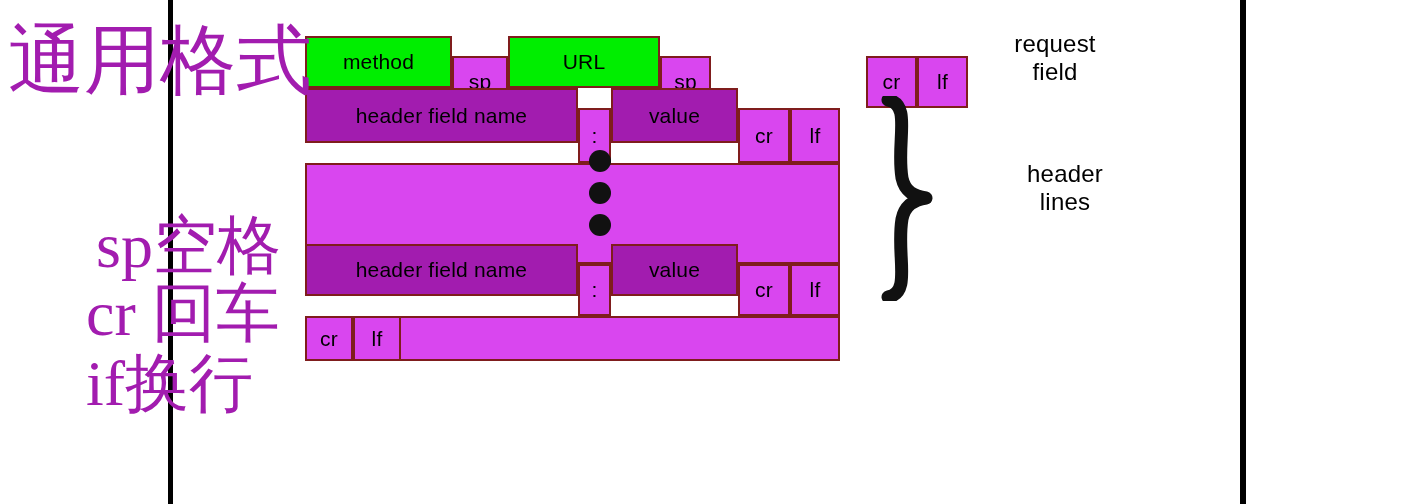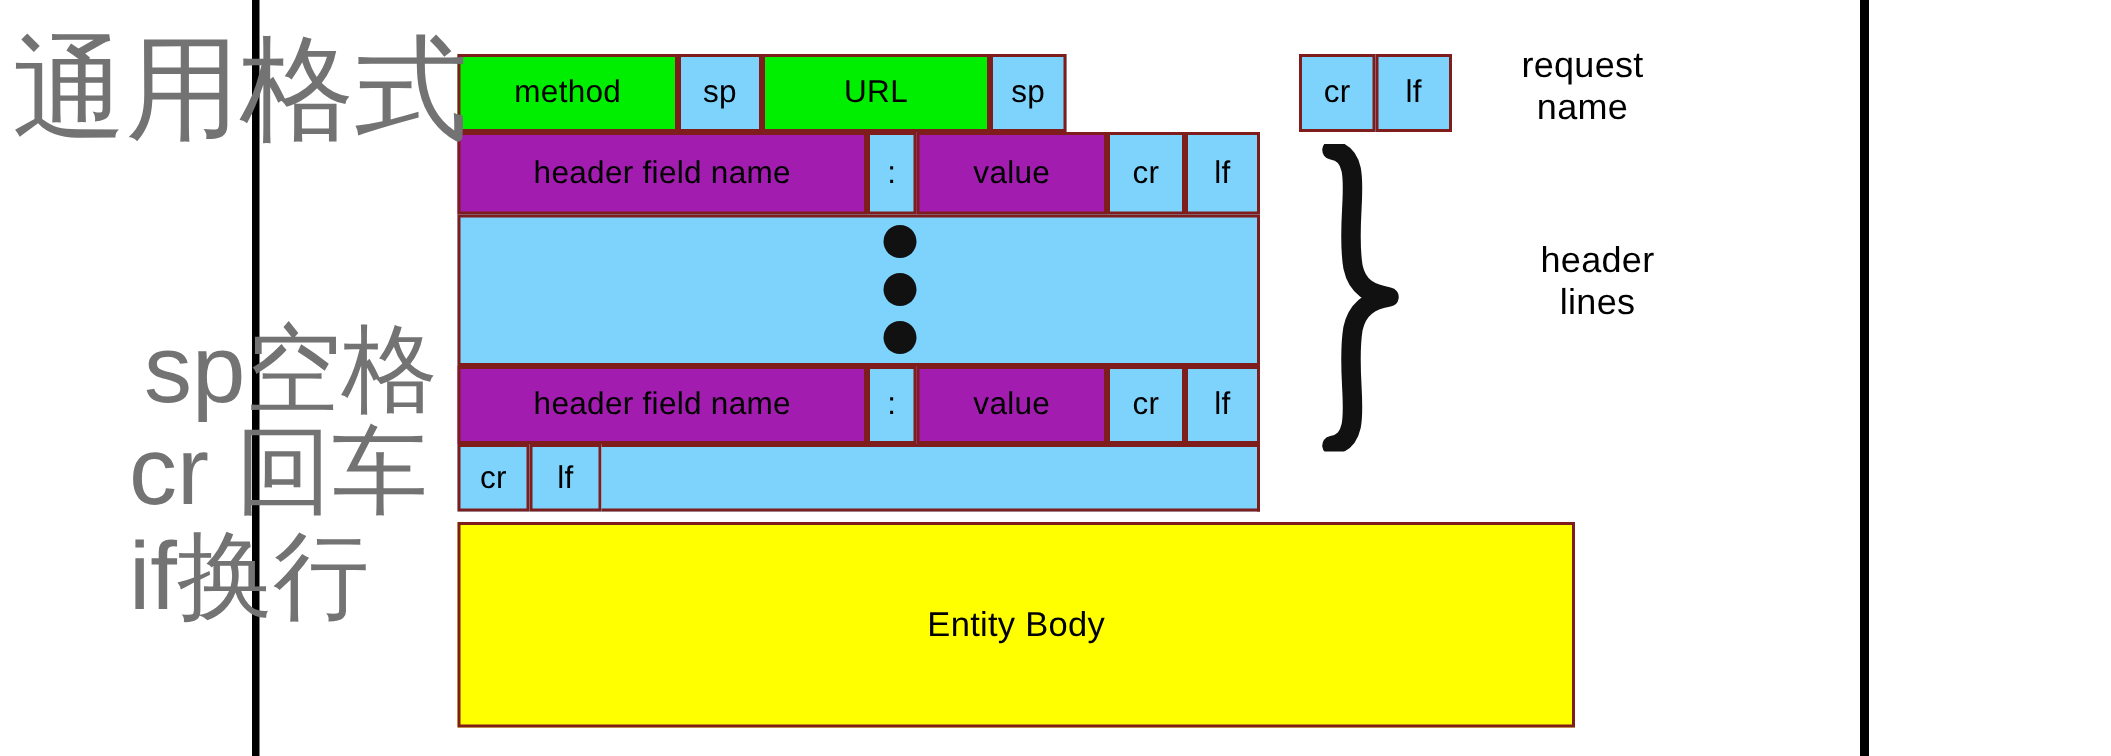--- a/index.html
+++ b/index.html
@@ -8,43 +8,43 @@
     font-family:"Liberation Sans","DejaVu Sans",sans-serif;
   }
 
   
   .vrule{position:absolute;top:0;width:5px;height:504px;background:#000;}
   #vrule-left{left:168px;}
   #vrule-right{left:1240px;width:6px;}
 
   
   .annot{
-    position:absolute;color:#737373;white-space:nowrap;
-    font-family:Liberation Sans, sans-serif;
+    position:absolute;color:#a21caf;white-space:nowrap;
+    font-family:Liberation Serif, serif;
     line-height:1;
   }
   #annot-general{left:8px;top:22px;font-size:76px;letter-spacing:0px;}
   #annot-sp{left:86px;top:214px;font-size:64px;margin-left:10px;}
   #annot-cr{left:86px;top:282px;font-size:64px;}
   #annot-lf{left:86px;top:352px;font-size:64px;}
 
   
   #diagram{position:absolute;left:0;top:0;width:1407px;height:504px;}
 
   .cell{
     position:absolute;box-sizing:border-box;
     border:2px solid #7f1d1d;
     display:flex;align-items:center;justify-content:center;
     font-size:21px;color:#000;background:#ffffff;
     letter-spacing:.2px;
   }
   .green{background:#00ee00;}
   .magenta{background:#a21caf;}
   .yellow{background:#ffff00;}
-  .plain{background:#7dd3fc;}
+  .plain{background:#d946ef;margin-top:20px;}
 
   
   #cell-method {left:305px;top:36px;width:147px;height:52px;}
   #cell-sp1    {left:452px;top:36px;width:56px; height:52px;}
   #cell-url    {left:508px;top:36px;width:152px;height:52px;}
   #cell-sp2    {left:660px;top:36px;width:51px; height:52px;}
   #cell-version{left:711px;top:36px;width:155px;height:52px;}
   #cell-cr1    {left:866px;top:36px;width:51px; height:52px;}
   #cell-lf1    {left:917px;top:36px;width:51px; height:52px;}
 
@@ -115,25 +115,24 @@
   <div class="cell magenta" id="cell-hname2">header field name</div>
   <div class="cell plain" id="cell-colon2">:</div>
   <div class="cell magenta" id="cell-value2">value</div>
   <div class="cell plain" id="cell-cr3">cr</div>
   <div class="cell plain" id="cell-lf3">lf</div>
 
   <div class="cell plain" id="cell-cr4">cr</div>
   <div class="cell plain" id="cell-lf4">lf</div>
   <div class="cell plain" id="cell-emptytail"></div>
 
-  <div class="cell yellow" id="cell-entity">Entity Body</div>
 
   <div class="side-label" id="label-request">
     <div>request</div>
-    <div>name</div>
+    <div>field</div>
   </div>
 
   <svg id="brace" viewBox="0 0 70 205" aria-hidden="true">
     <path d="M10 4 C34 8, 18 46, 24 82 C27 96, 36 100, 48 102 C36 104, 27 109, 24 123 C18 159, 34 197, 10 201" fill="none" stroke="#111" stroke-width="13" stroke-linecap="round" stroke-linejoin="round"></path>
   </svg>
 
   <div class="side-label" id="label-headerlines">
     <div>header</div>
     <div>lines</div>
   </div>

